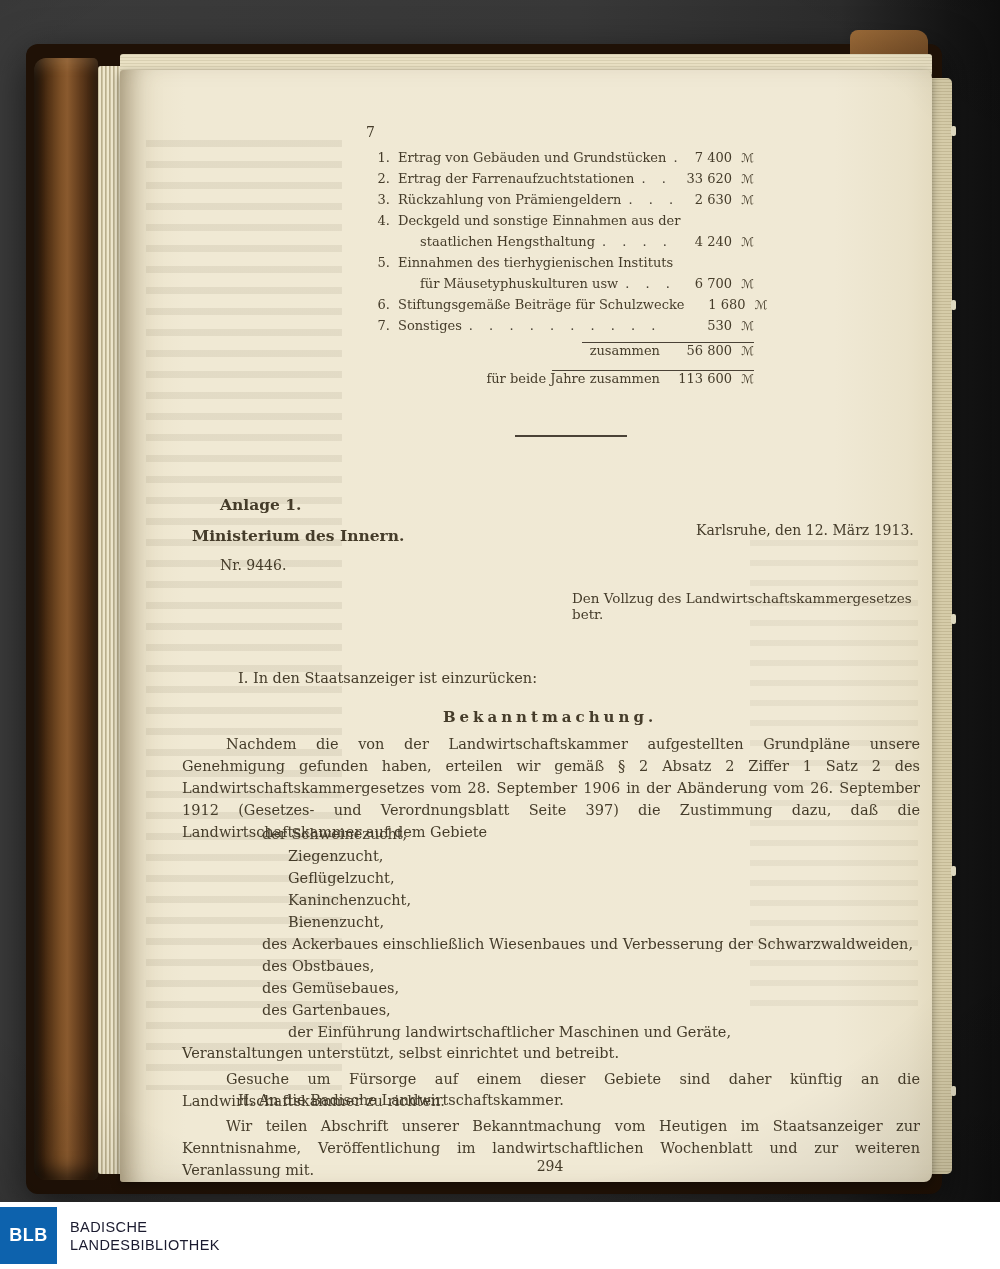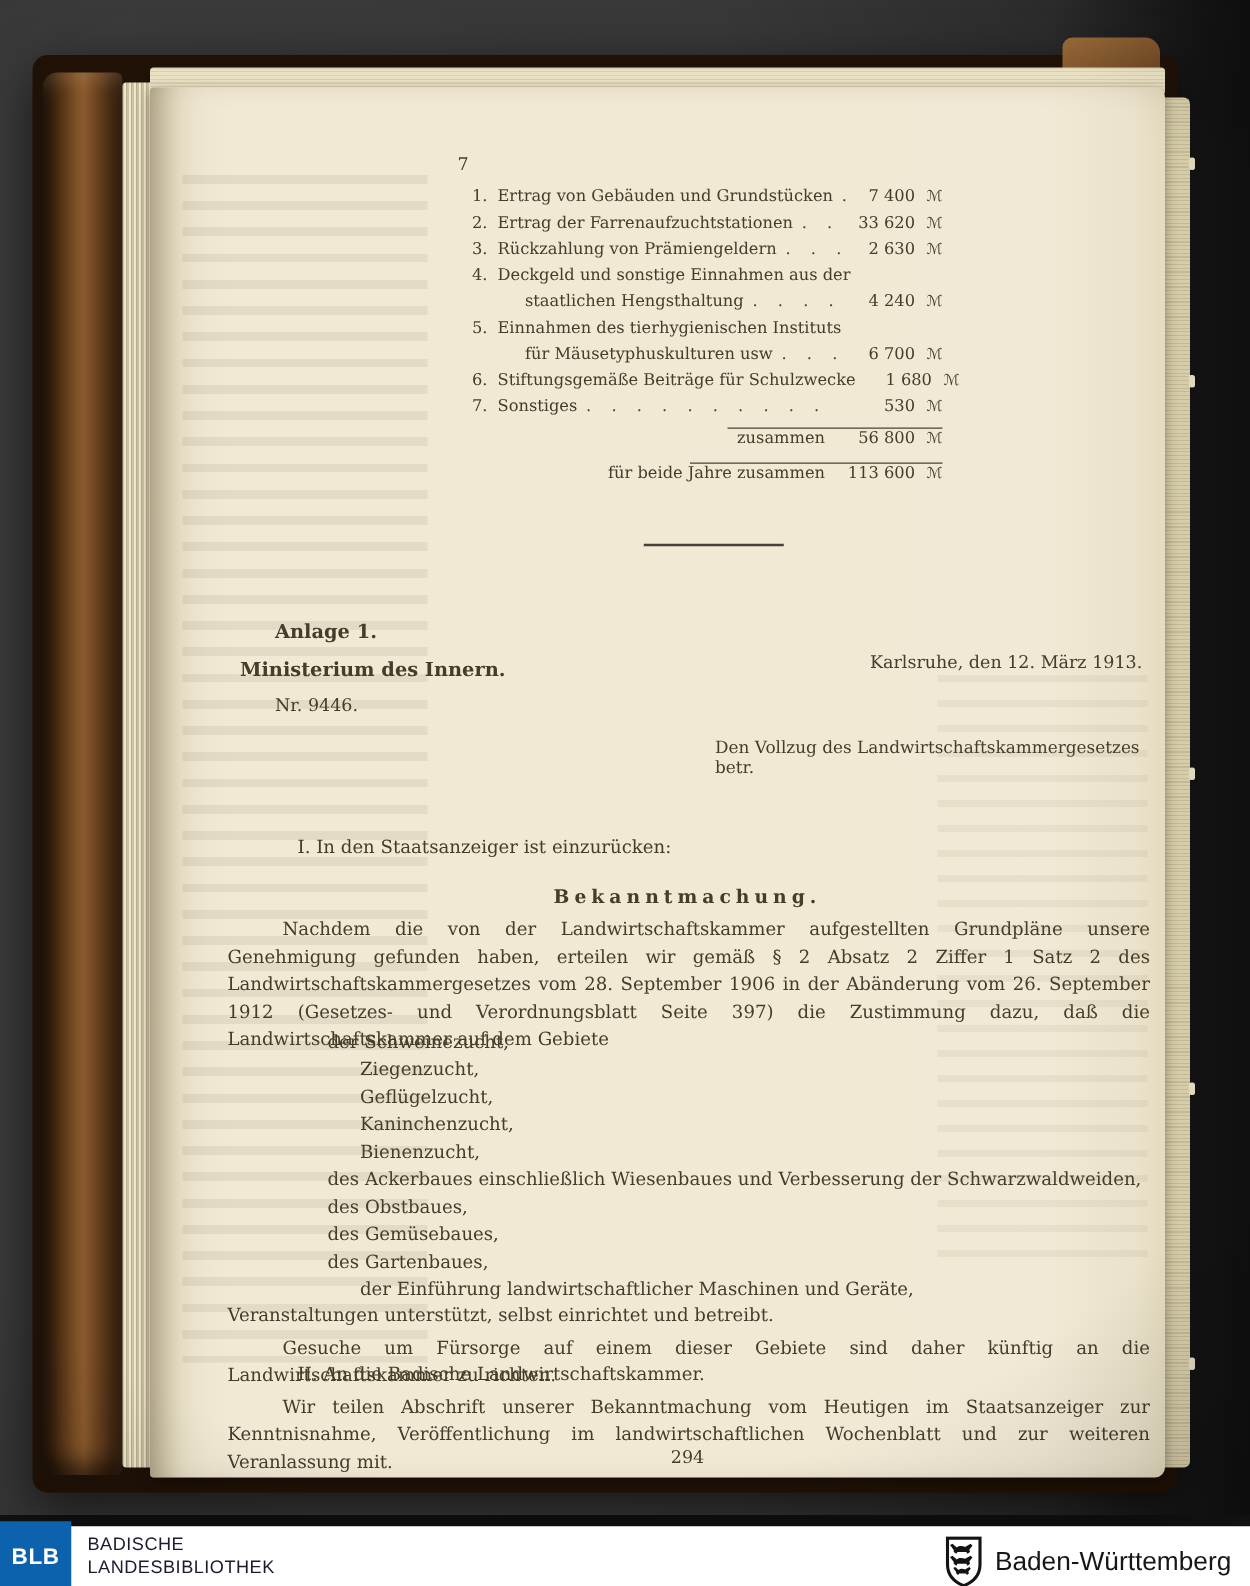--- a/index.html
+++ b/index.html
@@ -66,21 +66,21 @@
   .heading{left:80px;top:638px;width:700px;text-align:center;font-weight:bold;letter-spacing:4px;font-size:15px;}
   .para{left:62px;width:738px;font-size:14.5px;line-height:22px;text-align:justify;}
   .p1{top:663px;text-indent:44px;}
   .area-list{left:142px;top:753px;font-size:14.5px;line-height:22px;}
   .area-list .ind{margin-left:26px;}
   .continuation{left:62px;top:975px;font-size:14.5px;}
   .p3{top:998px;text-indent:44px;}
   .p4{top:1045px;text-indent:44px;}
   .pagenum-bottom{left:80px;top:1088px;width:700px;text-align:center;font-size:14px;}
   
-  .footer{position:absolute;left:0;bottom:0;width:1000px;height:48px;background:#ffffff;
+  .footer{position:absolute;left:0;bottom:0;width:1000px;height:67px;background:#ffffff;
     display:flex;align-items:center;font-family:"Liberation Sans",sans-serif;}
   .blb-logo{width:57px;height:57px;flex:none;display:flex;align-items:center;justify-content:center;
     color:#fff;font-weight:bold;font-size:18px;letter-spacing:.5px;}
   .lib-name{margin-left:13px;font-weight:normal;font-size:14.5px;line-height:18px;color:#1b1b2f;letter-spacing:.4px;}
   .bw-group{position:absolute;right:15px;top:0;height:57px;display:flex;align-items:center;}
   .bw-text{margin-left:10px;font-size:21px;color:#161616;}
 </style>
 </head>
 <body>
 
@@ -216,24 +216,13 @@
 </div>
 
 <div class="footer">
   <div class="blb-logo" style="background: rgb(13, 98, 173);">
     <span>BLB</span>
   </div>
   <div class="lib-name">
     <div>BADISCHE</div>
     <div>LANDESBIBLIOTHEK</div>
   </div>
-  <div class="bw-group">
-    <svg width="30" height="41" viewBox="0 0 60 82" aria-hidden="true">
-      <path d="M4 3 h52 v42 c0 17 -11 28 -26 34 C15 73 4 62 4 45 Z" fill="#ffffff" stroke="#141414" stroke-width="5"></path>
-      <g fill="#141414">
-        <path d="M14 22 l-6 -8 4 -2 7 6 c3 -3 9 -3 13 -1 l9 -5 3 3 -5 6 1 4 -4 3 -2 -3 h-14 l-2 3 -4 -3 z"></path>
-        <path transform="translate(0 19)" d="M14 22 l-6 -8 4 -2 7 6 c3 -3 9 -3 13 -1 l9 -5 3 3 -5 6 1 4 -4 3 -2 -3 h-14 l-2 3 -4 -3 z"></path>
-        <path transform="translate(7 40) scale(0.78)" d="M14 22 l-6 -8 4 -2 7 6 c3 -3 9 -3 13 -1 l9 -5 3 3 -5 6 1 4 -4 3 -2 -3 h-14 l-2 3 -4 -3 z"></path>
-      </g>
-    </svg>
-    <span class="bw-text">Baden-Württemberg</span>
-  </div>
 </div>
 
 </body></html>

